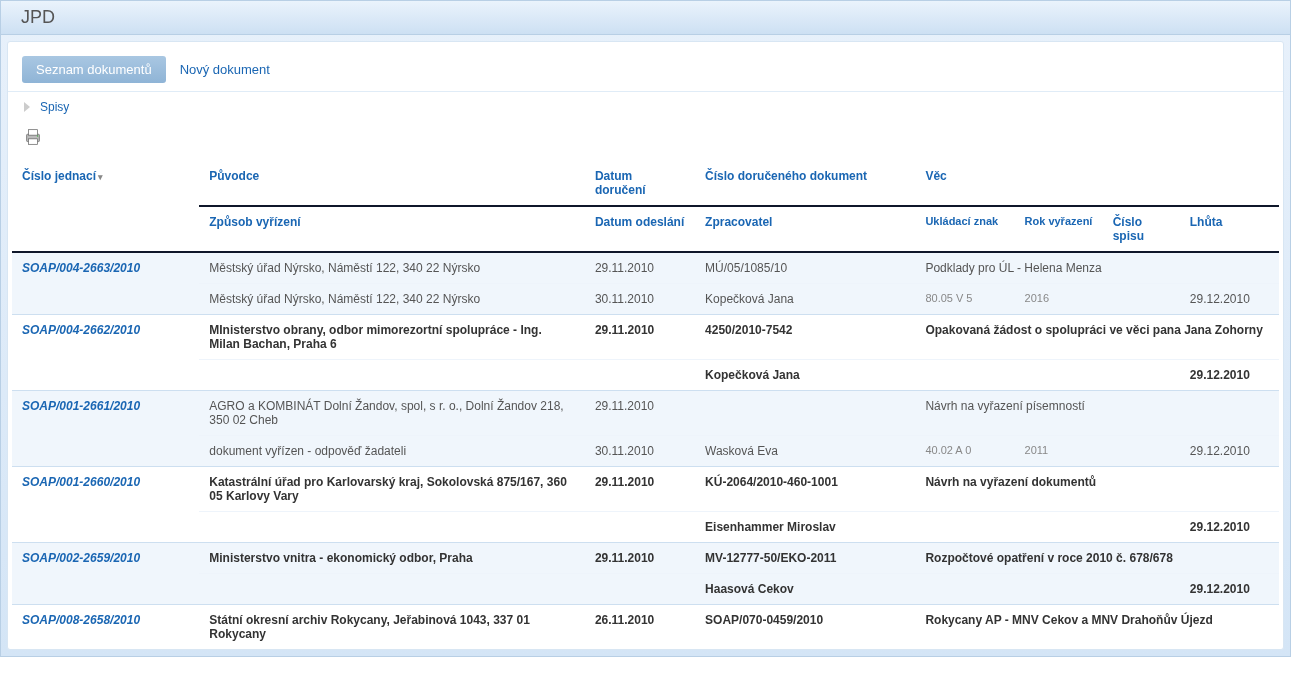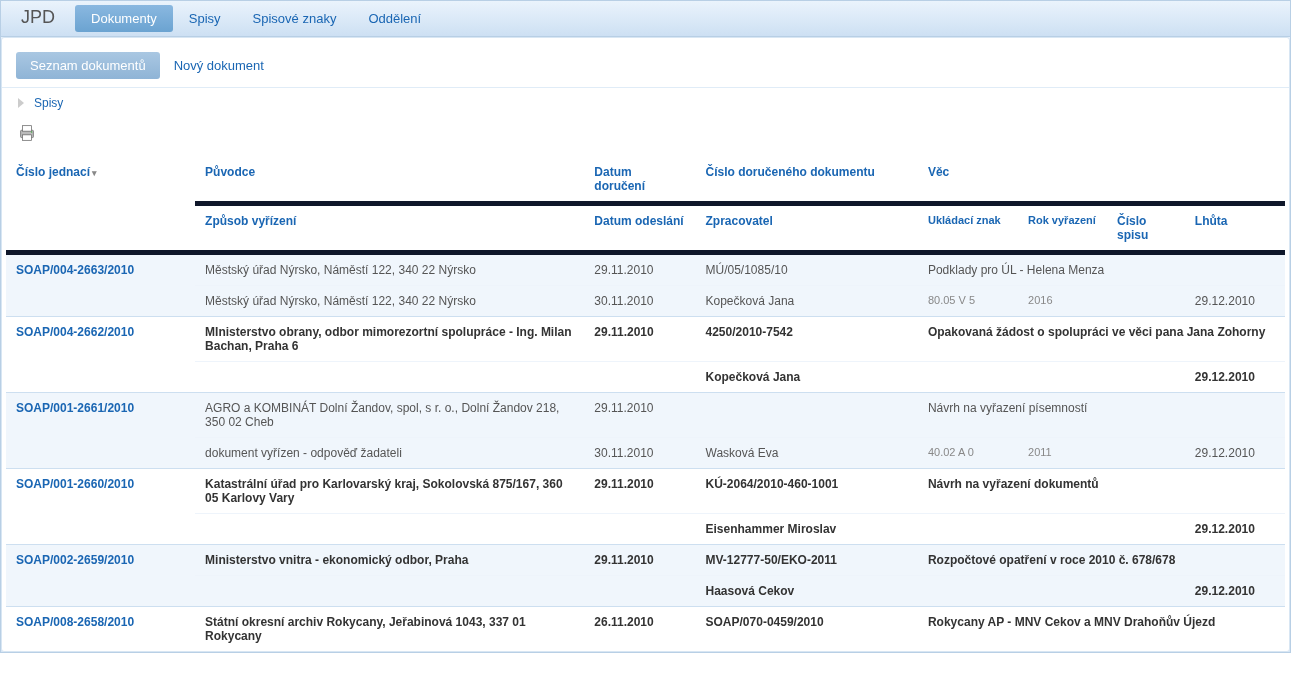--- a/index.html
+++ b/index.html
@@ -3,64 +3,58 @@
 <meta charset="utf-8">
 <style>
 * { box-sizing: border-box; margin: 0; padding: 0; }
 body { font-family: Arial, sans-serif; font-size: 12px; background: #fff; color: #333; }
 .app { border: 1px solid #b8cfe5; background: linear-gradient(#e8f1fb, #d4e5f6); padding: 0; }
 .topbar { display: flex; align-items: flex-start; padding: 4px 8px; background: linear-gradient(#eaf3fc, #cde0f3); border-bottom: 1px solid #b8cfe5; }
 .app-title { font-size: 18px; color: #555; padding: 2px 12px; margin-right: 8px; }
 .nav-tabs { display: flex; gap: 0; }
 .nav-tab { padding: 6px 16px; color: #1a66b3; cursor: pointer; font-size: 13px; }
 .nav-tab.active { background: linear-gradient(#8ab8e0, #6ba3d1); color: #fff; border-radius: 3px; }
-.content { background: #fff; border: 1px solid #d8e6f3; border-radius: 3px; }
+.content { background: #fff; margin: 6px; border: 1px solid #d8e6f3; border-radius: 3px; }
 .subtabs { display: flex; padding: 14px 14px 8px; border-bottom: 1px solid #e0ecf7; }
 .subtab { padding: 6px 14px; color: #1a66b3; cursor: pointer; font-size: 13px; }
 .subtab.active { background: linear-gradient(#a9c7e2, #8fb4d6); color: #fff; border-radius: 3px; }
 .filter-row { display: flex; align-items: center; padding: 8px 14px; gap: 8px; }
 .tri { width: 0; height: 0; border-left: 5px solid transparent; border-right: 5px solid transparent; border-bottom: 6px solid #ccc; transform: rotate(90deg); }
 .filter-label { color: #1a66b3; cursor: pointer; }
 .print-row { padding: 4px 14px 10px; }
 .printer { display: inline-block; cursor: pointer; }
 .printer svg { width: 22px; height: 22px; }
 .table-wrap { padding: 0 4px; }
 table { width: 100%; border-collapse: collapse; }
 th { text-align: left; font-weight: bold; color: #1a66b3; padding: 8px 10px; font-size: 12px; cursor: pointer; vertical-align: top; }
 th.small { font-size: 11px; }
-.hdr-group { border-bottom: 5px solid #0f172a; }
+.hdr-group { border-bottom: 2px solid #0f172a; }
 .sort-ind::after { content: "▾"; font-size: 9px; margin-left: 2px; color: #888; }
 td { padding: 8px 10px; vertical-align: top; color: #555; }
-.cj-cell a { color: #1a66b3; text-decoration: none; font-weight: bold; }
+.cj-cell a { color: #1a66b3; text-decoration: none; font-weight: bold; font-style: italic; }
 .row1 td { border-top: 1px solid #cddff0; }
 .row2 td { border-top: 1px solid #eef4fb; }
 .bold td { font-weight: bold; color: #333; }
 .shade { background: #f0f6fc; }
 .col-cj { width: 170px; }
 .col-puv { width: 350px; }
 .col-dat { width: 100px; }
 .col-cdd { width: 200px; }
 .col-uz { width: 90px; font-size: 11px; }
 .col-rv { width: 80px; font-size: 11px; }
 .col-cs { width: 70px; }
 .col-lh { width: 90px; }
 td.sm { font-size: 11px; color: #888; }
 </style>
 </head>
 <body>
 
 <div class="app">
   <div class="topbar">
     <div class="app-title">JPD</div>
-    <div class="nav-tabs" id="nav-tabs">
-        <div class="nav-tab active">Dokumenty</div>
-        <div class="nav-tab">Spisy</div>
-        <div class="nav-tab">Spisové znaky</div>
-        <div class="nav-tab">Oddělení</div>
-      </div>
   </div>
 
   <div class="content">
     <div class="subtabs" id="subtabs">
         <div class="subtab active">Seznam dokumentů</div>
         <div class="subtab">Nový dokument</div>
       </div>
 
     <div class="filter-row">
       <span class="tri"></span>
@@ -88,21 +82,21 @@
           <col class="col-uz">
             <col class="col-rv">
             <col class="col-cs">
             <col class="col-lh">
         </colgroup>
         <thead>
           <tr class="hdr-group">
             <th rowspan="2"><span class="sort-ind">Číslo jednací</span></th>
             <th>Původce</th>
             <th>Datum doručení</th>
-            <th>Číslo doručeného dokumentu</th>
+            <th>Číslo doručeného dokument</th>
             <th colspan="4">Věc</th>
           </tr>
           <tr class="hdr-group">
             <th>Způsob vyřízení</th>
             <th>Datum odeslání</th>
             <th>Zpracovatel</th>
             <th class="small">Ukládací znak</th>
             <th class="small">Rok vyřazení</th>
             <th>Číslo spisu</th>
             <th>Lhůta</th>

